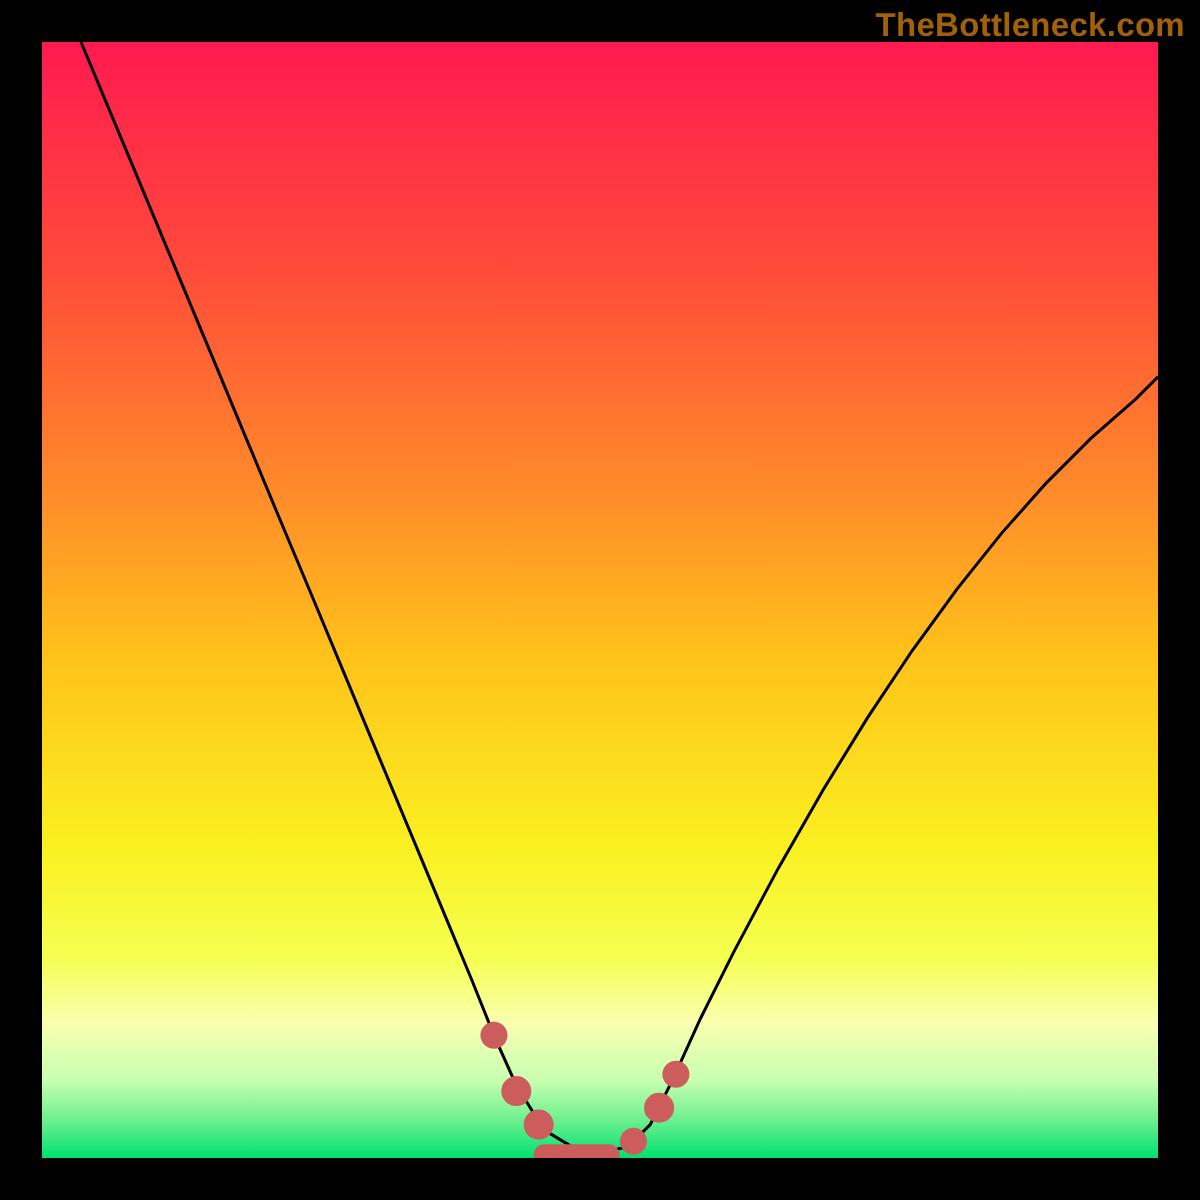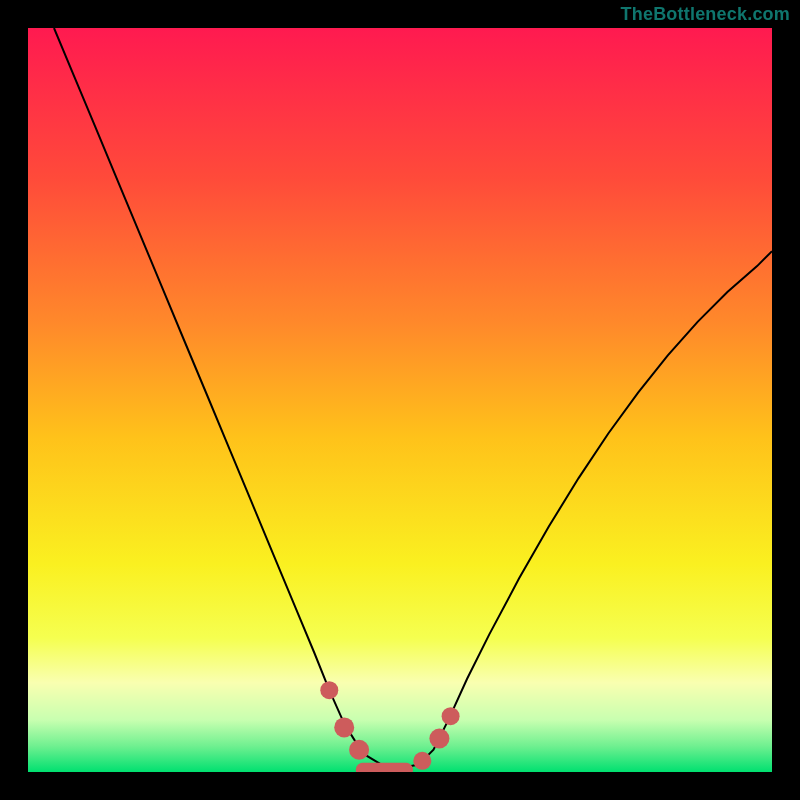--- a/index.html
+++ b/index.html
@@ -16,22 +16,22 @@
     top: 0;
     left: 0;
     width: 800px;
     height: 800px;
     background: #000;
   }
   .watermark {
     position: absolute;
     top: 4px;
     right: 10px;
-    color: #0f766e;
-    font-size: 18px;
+    color: #a16207;
+    font-size: 22px;
     font-weight: 600;
     letter-spacing: 0.2px;
     z-index: 10;
   }
   .plot {
     position: absolute;
     top: 28px;
     left: 28px;
     width: 744px;
     height: 744px;

